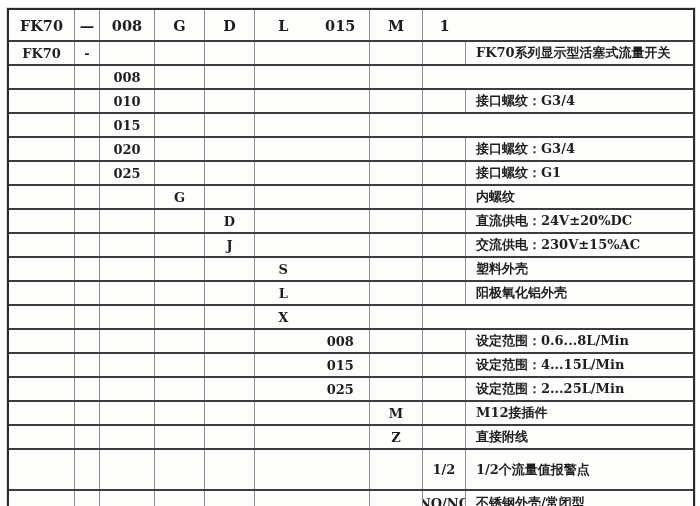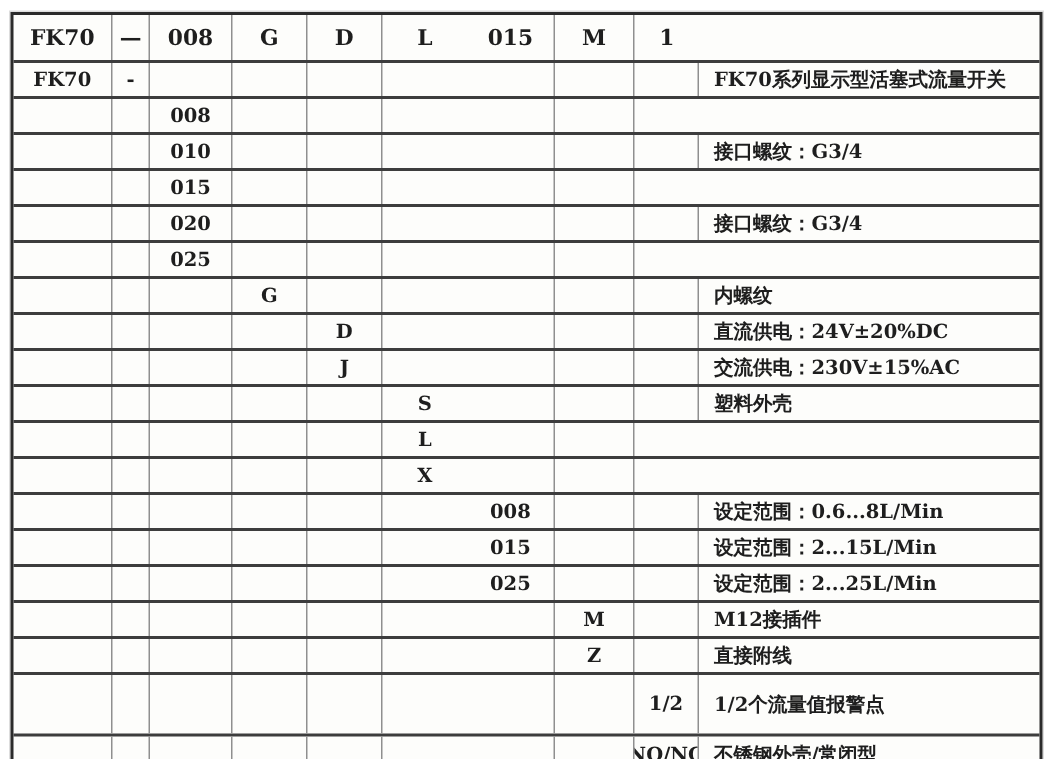--- a/index.html
+++ b/index.html
@@ -232,20 +232,23 @@
         <div class="cell cell-housing-range" style="width: 115px;">
           <span class="slot slotL"></span>
           <span class="slot slotR"></span>
         </div>
         <div class="cell" style="width: 53px;">
           <span class="cell-text"></span>
         </div>
         <div class="cell" style="width: 43px;">
           <span class="cell-text"></span>
         </div>
+        <div class="cell desc" style="width: 230px;">
+          <span class="cell-text">接口螺纹：G1</span>
+        </div>
       </div>
       <div class="row" style="height: 24px;">
         <div class="cell" style="width: 66px;">
           <span class="cell-text"></span>
         </div>
         <div class="cell" style="width: 25px;">
           <span class="cell-text"></span>
         </div>
         <div class="cell" style="width: 55px;">
           <span class="cell-text"></span>
@@ -379,20 +382,23 @@
         <div class="cell cell-housing-range" style="width: 115px;">
           <span class="slot slotL">L</span>
           <span class="slot slotR"></span>
         </div>
         <div class="cell" style="width: 53px;">
           <span class="cell-text"></span>
         </div>
         <div class="cell" style="width: 43px;">
           <span class="cell-text"></span>
         </div>
+        <div class="cell desc" style="width: 230px;">
+          <span class="cell-text">阳极氧化铝外壳</span>
+        </div>
       </div>
       <div class="row" style="height: 24px;">
         <div class="cell" style="width: 66px;">
           <span class="cell-text"></span>
         </div>
         <div class="cell" style="width: 25px;">
           <span class="cell-text"></span>
         </div>
         <div class="cell" style="width: 55px;">
           <span class="cell-text"></span>
@@ -464,21 +470,21 @@
           <span class="slot slotL"></span>
           <span class="slot slotR">015</span>
         </div>
         <div class="cell" style="width: 53px;">
           <span class="cell-text"></span>
         </div>
         <div class="cell" style="width: 43px;">
           <span class="cell-text"></span>
         </div>
         <div class="cell desc" style="width: 230px;">
-          <span class="cell-text">设定范围：2...15L/Min</span>
+          <span class="cell-text">设定范围：4...15L/Min</span>
         </div>
       </div>
       <div class="row" style="height: 24px;">
         <div class="cell" style="width: 66px;">
           <span class="cell-text"></span>
         </div>
         <div class="cell" style="width: 25px;">
           <span class="cell-text"></span>
         </div>
         <div class="cell" style="width: 55px;">

